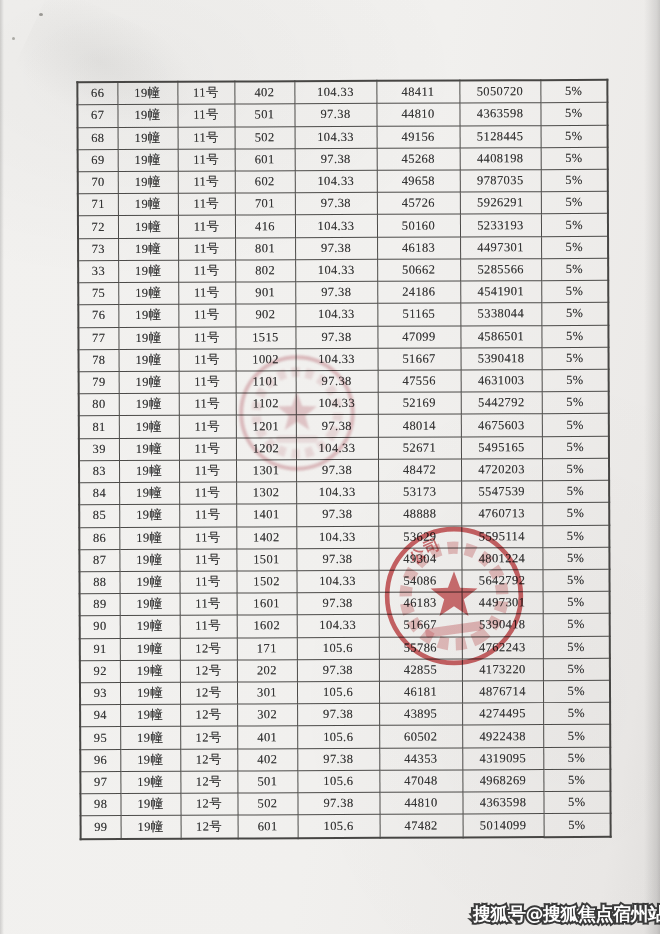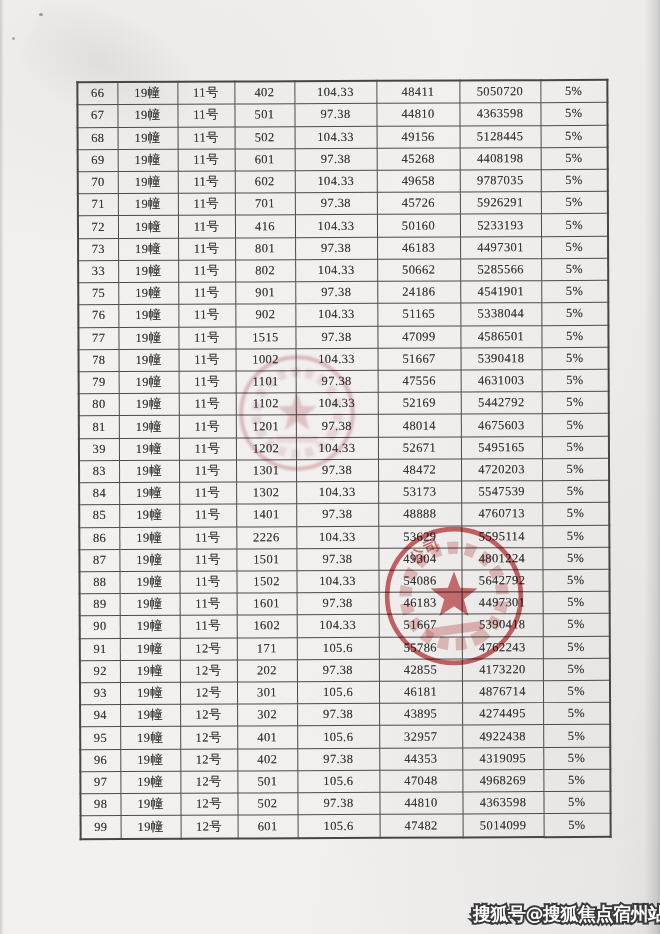--- a/index.html
+++ b/index.html
@@ -289,21 +289,21 @@
             <td>1401</td>
             <td>97.38</td>
             <td>48888</td>
             <td>4760713</td>
             <td>5%</td>
           </tr>
           <tr>
             <td>86</td>
             <td>19幢</td>
             <td>11号</td>
-            <td>2226</td>
+            <td>1402</td>
             <td>104.33</td>
             <td>53629</td>
             <td>5595114</td>
             <td>5%</td>
           </tr>
           <tr>
             <td>87</td>
             <td>19幢</td>
             <td>11号</td>
             <td>1501</td>
@@ -381,21 +381,21 @@
             <td>43895</td>
             <td>4274495</td>
             <td>5%</td>
           </tr>
           <tr>
             <td>95</td>
             <td>19幢</td>
             <td>12号</td>
             <td>401</td>
             <td>105.6</td>
-            <td>32957</td>
+            <td>60502</td>
             <td>4922438</td>
             <td>5%</td>
           </tr>
           <tr>
             <td>96</td>
             <td>19幢</td>
             <td>12号</td>
             <td>402</td>
             <td>97.38</td>
             <td>44353</td>

